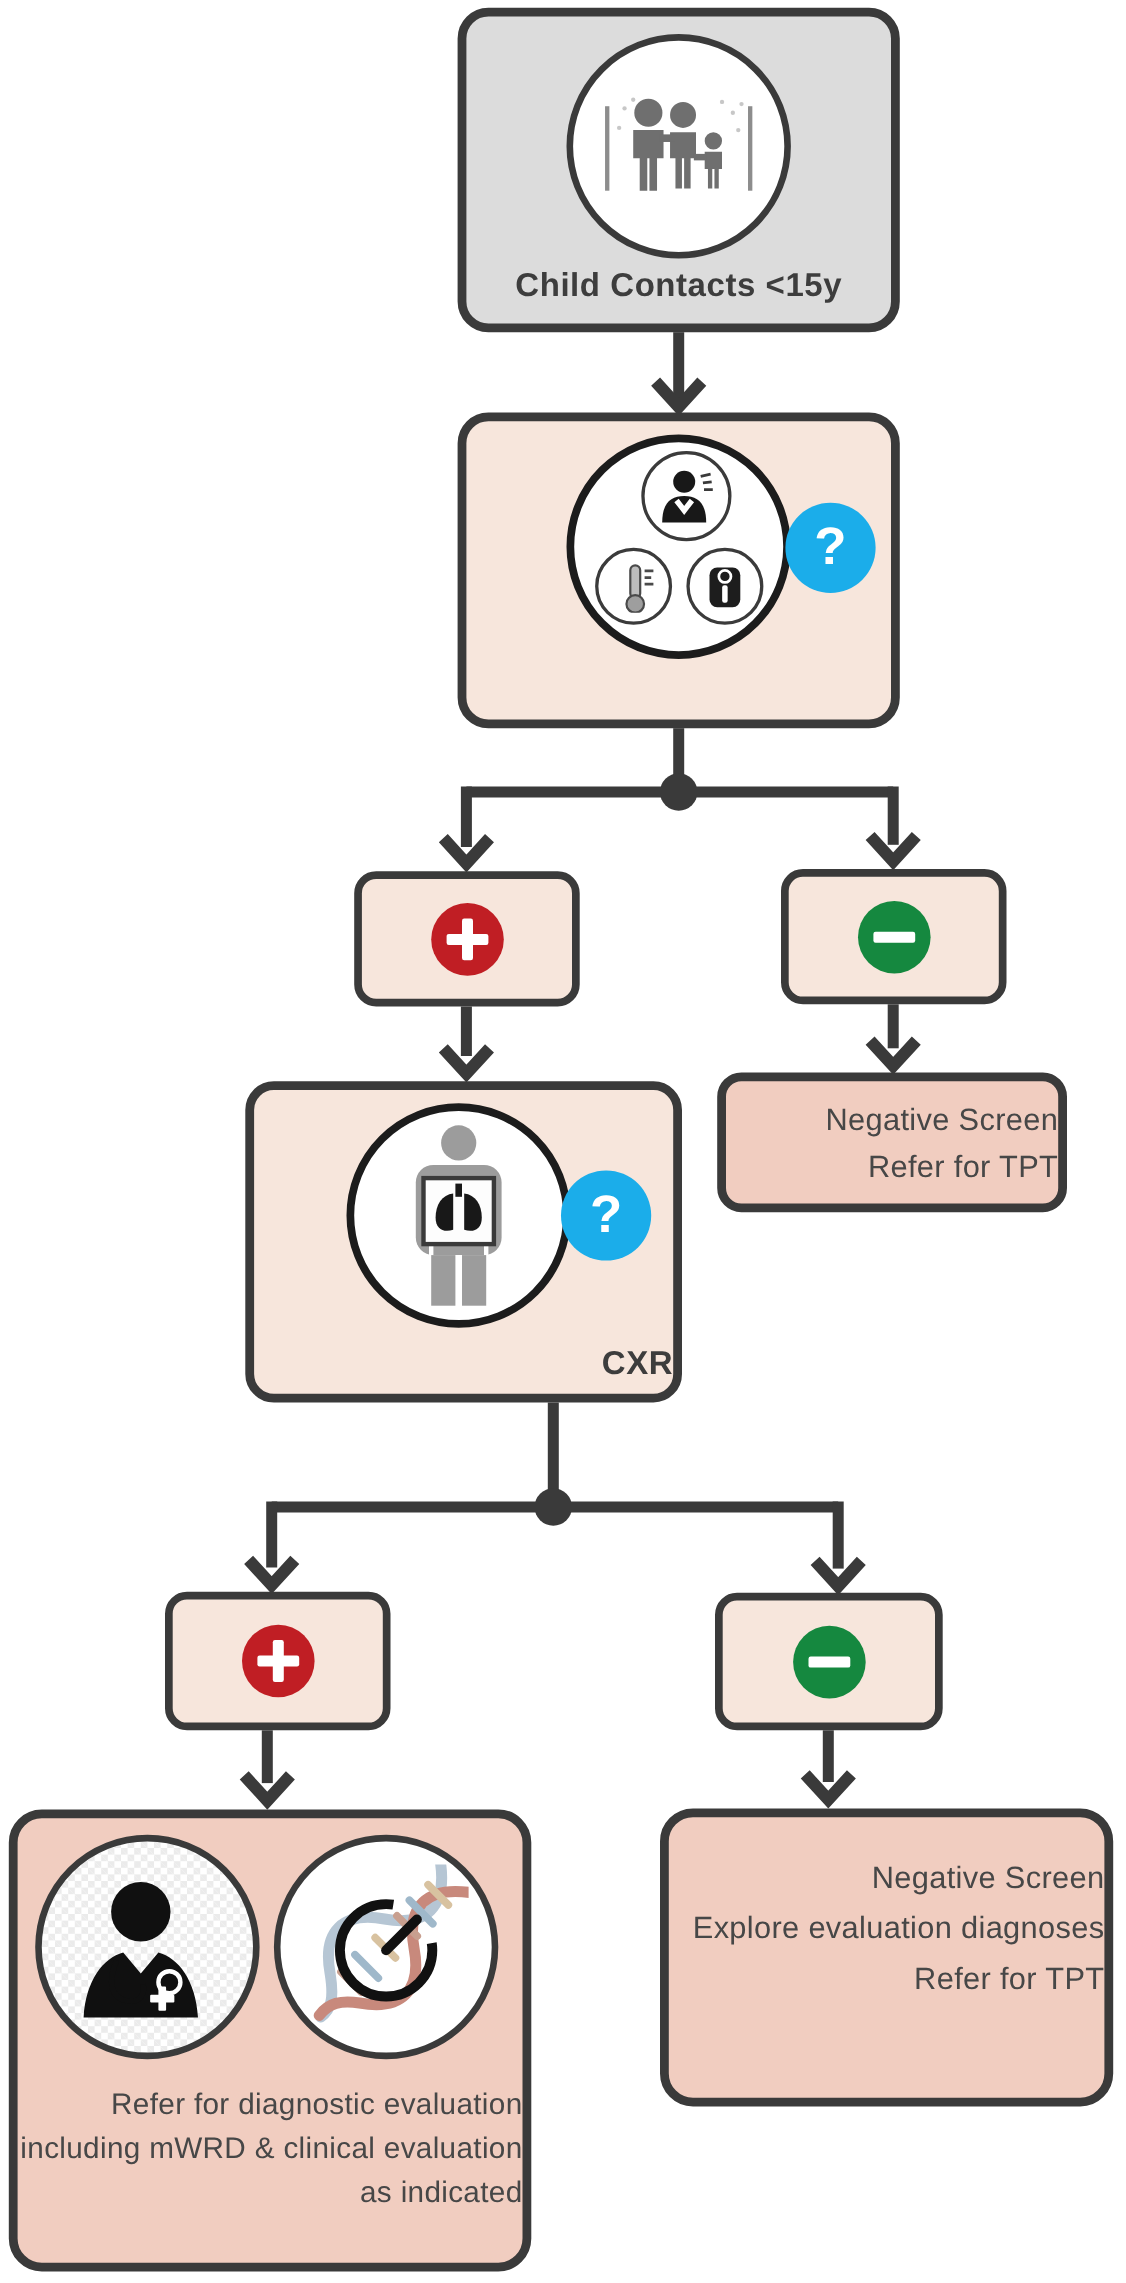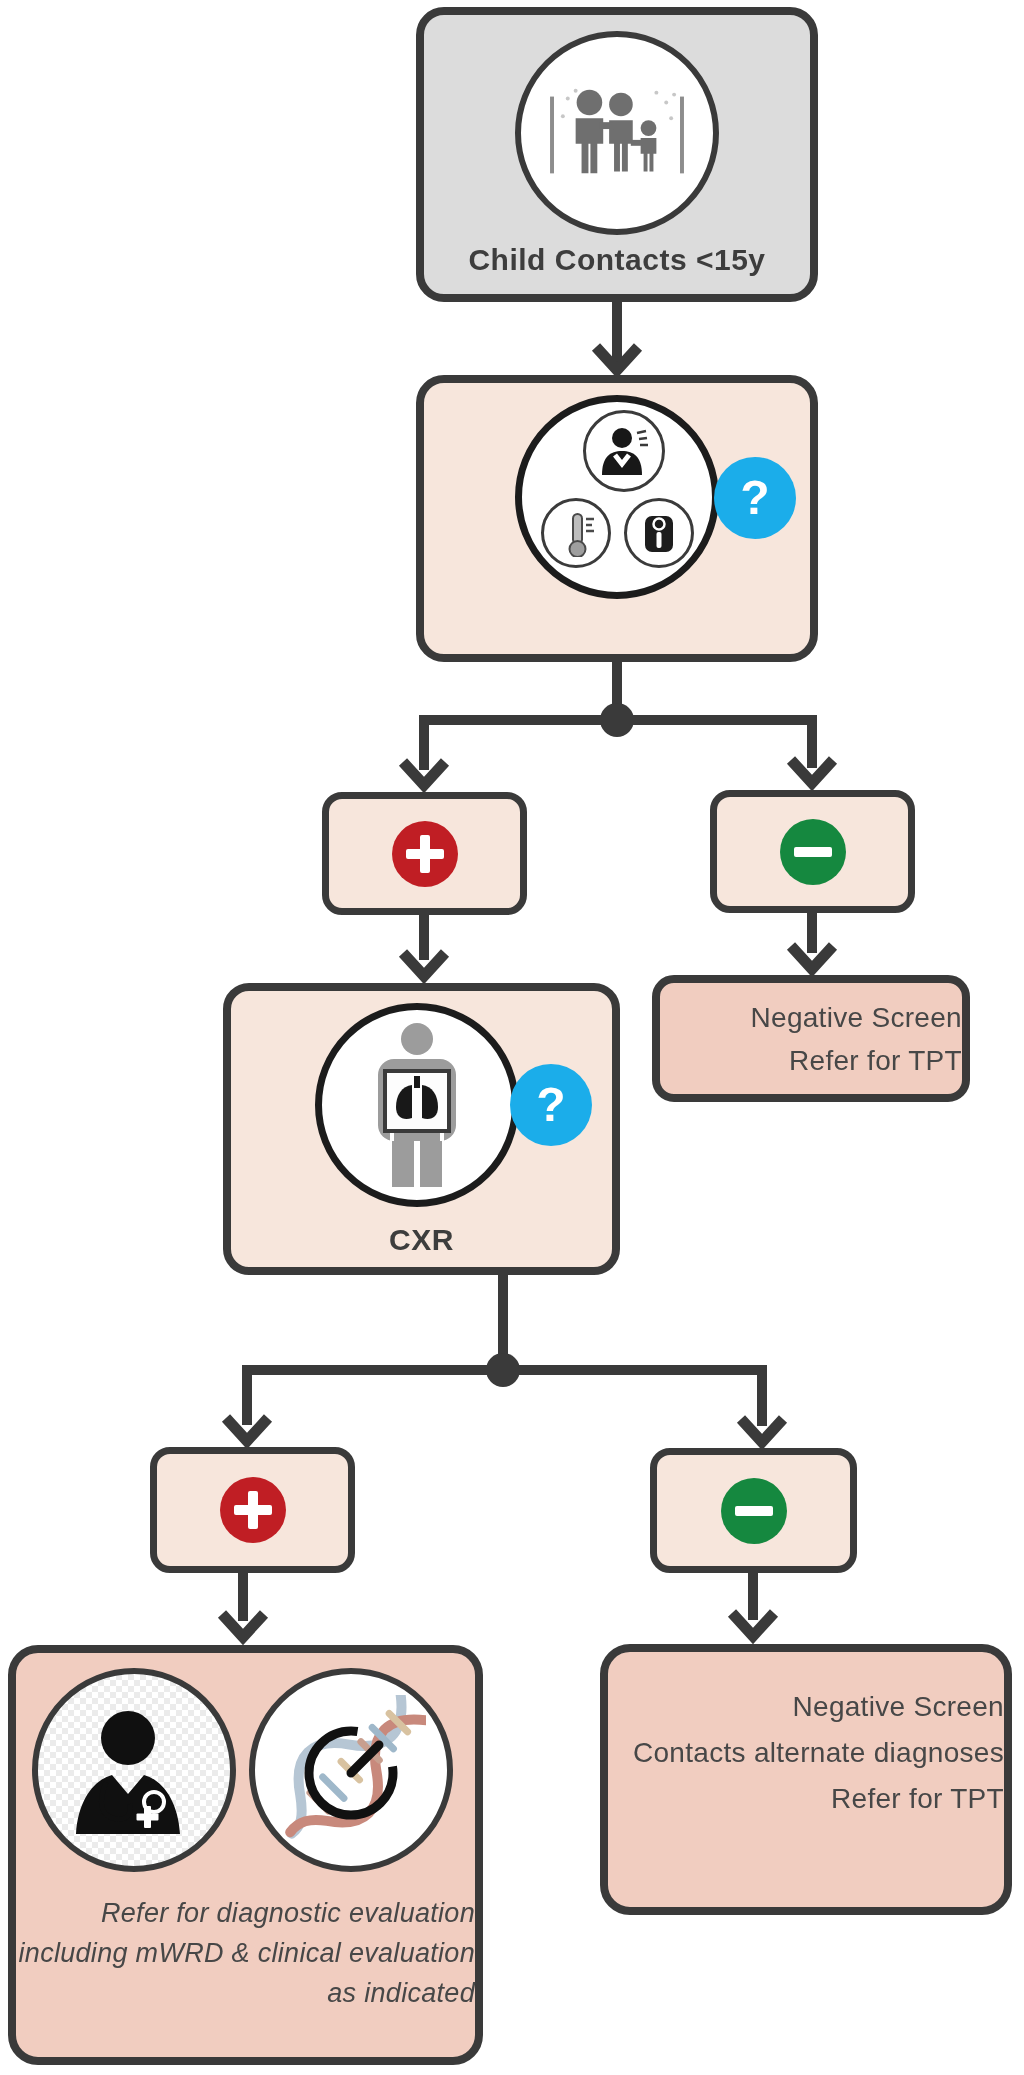--- a/index.html
+++ b/index.html
@@ -191,21 +191,21 @@
         <line x1="100" y1="80" x2="100" y2="122" stroke="#ffffff" stroke-width="4"></line>
         <rect x="50" y="122" width="22" height="46" fill="#9c9c9c"></rect>
         <rect x="78" y="122" width="22" height="46" fill="#9c9c9c"></rect>
         <rect x="43" y="52" width="64" height="60" fill="#fdfdfd" stroke="#3a3a3a" stroke-width="4"></rect>
         <rect x="72" y="57" width="6" height="12" fill="#181818"></rect>
         <path d="M70,66 c-10,1 -16,10 -16,22 c0,10 7,14 16,11 z" fill="#181818"></path>
         <path d="M80,66 c10,1 16,10 16,22 c0,10 -7,14 -16,11 z" fill="#181818"></path>
       </svg>
     </div>
     <div class="help-badge" style="left:279px;top:73px;">?</div>
-    <div class="node-label" style="top:232px;">CXR</div>
+    <div class="node-label" style="top:232px;text-align:right;">CXR</div>
   </div>
 
   <div class="node peach small" style="left:150px;top:1447px;width:205px;height:126px;">
     <div class="sign-circle pos">
       <span class="sign-bar h"></span>
         <span class="sign-bar v"></span>
     </div>
   </div>
   <div class="node peach small" style="left:650px;top:1448px;width:207px;height:125px;">
     <div class="sign-circle neg">
@@ -235,28 +235,28 @@
             <line x1="62" y1="48" x2="88" y2="48" stroke="#c89f8f"></line>
             <line x1="62" y1="76" x2="88" y2="76" stroke="#d8c2a0"></line>
             <line x1="60" y1="100" x2="90" y2="100" stroke="#9fb8ca"></line>
             <line x1="62" y1="120" x2="88" y2="120" stroke="#c89f8f"></line>
           </g>
         </g>
         <circle cx="75" cy="78" r="42" fill="none" stroke="#111111" stroke-width="9" pathLength="100" stroke-dasharray="80 20" stroke-dashoffset="2.5"></circle>
         <line x1="75" y1="78" x2="103" y2="50" stroke="#111111" stroke-width="9" stroke-linecap="round"></line>
       </svg>
     </div>
-    <div class="box-text three-wide" style="top:240px;font-style:italic;">
+    <div class="box-text three-wide" style="top:240px;">
       <div>Refer for diagnostic evaluation</div>
       <div>including mWRD &amp; clinical evaluation</div>
       <div>as indicated</div>
     </div>
   </div>
 
   <div class="node pink" style="left:600px;top:1644px;width:412px;height:271px;border-radius:30px;">
     <div class="box-text three" style="top:32px;">
       <div>Negative Screen</div>
-      <div>Contacts alternate diagnoses</div>
+      <div>Explore evaluation diagnoses</div>
       <div>Refer for TPT</div>
     </div>
   </div>
 
 </div>
 
 </body></html>

